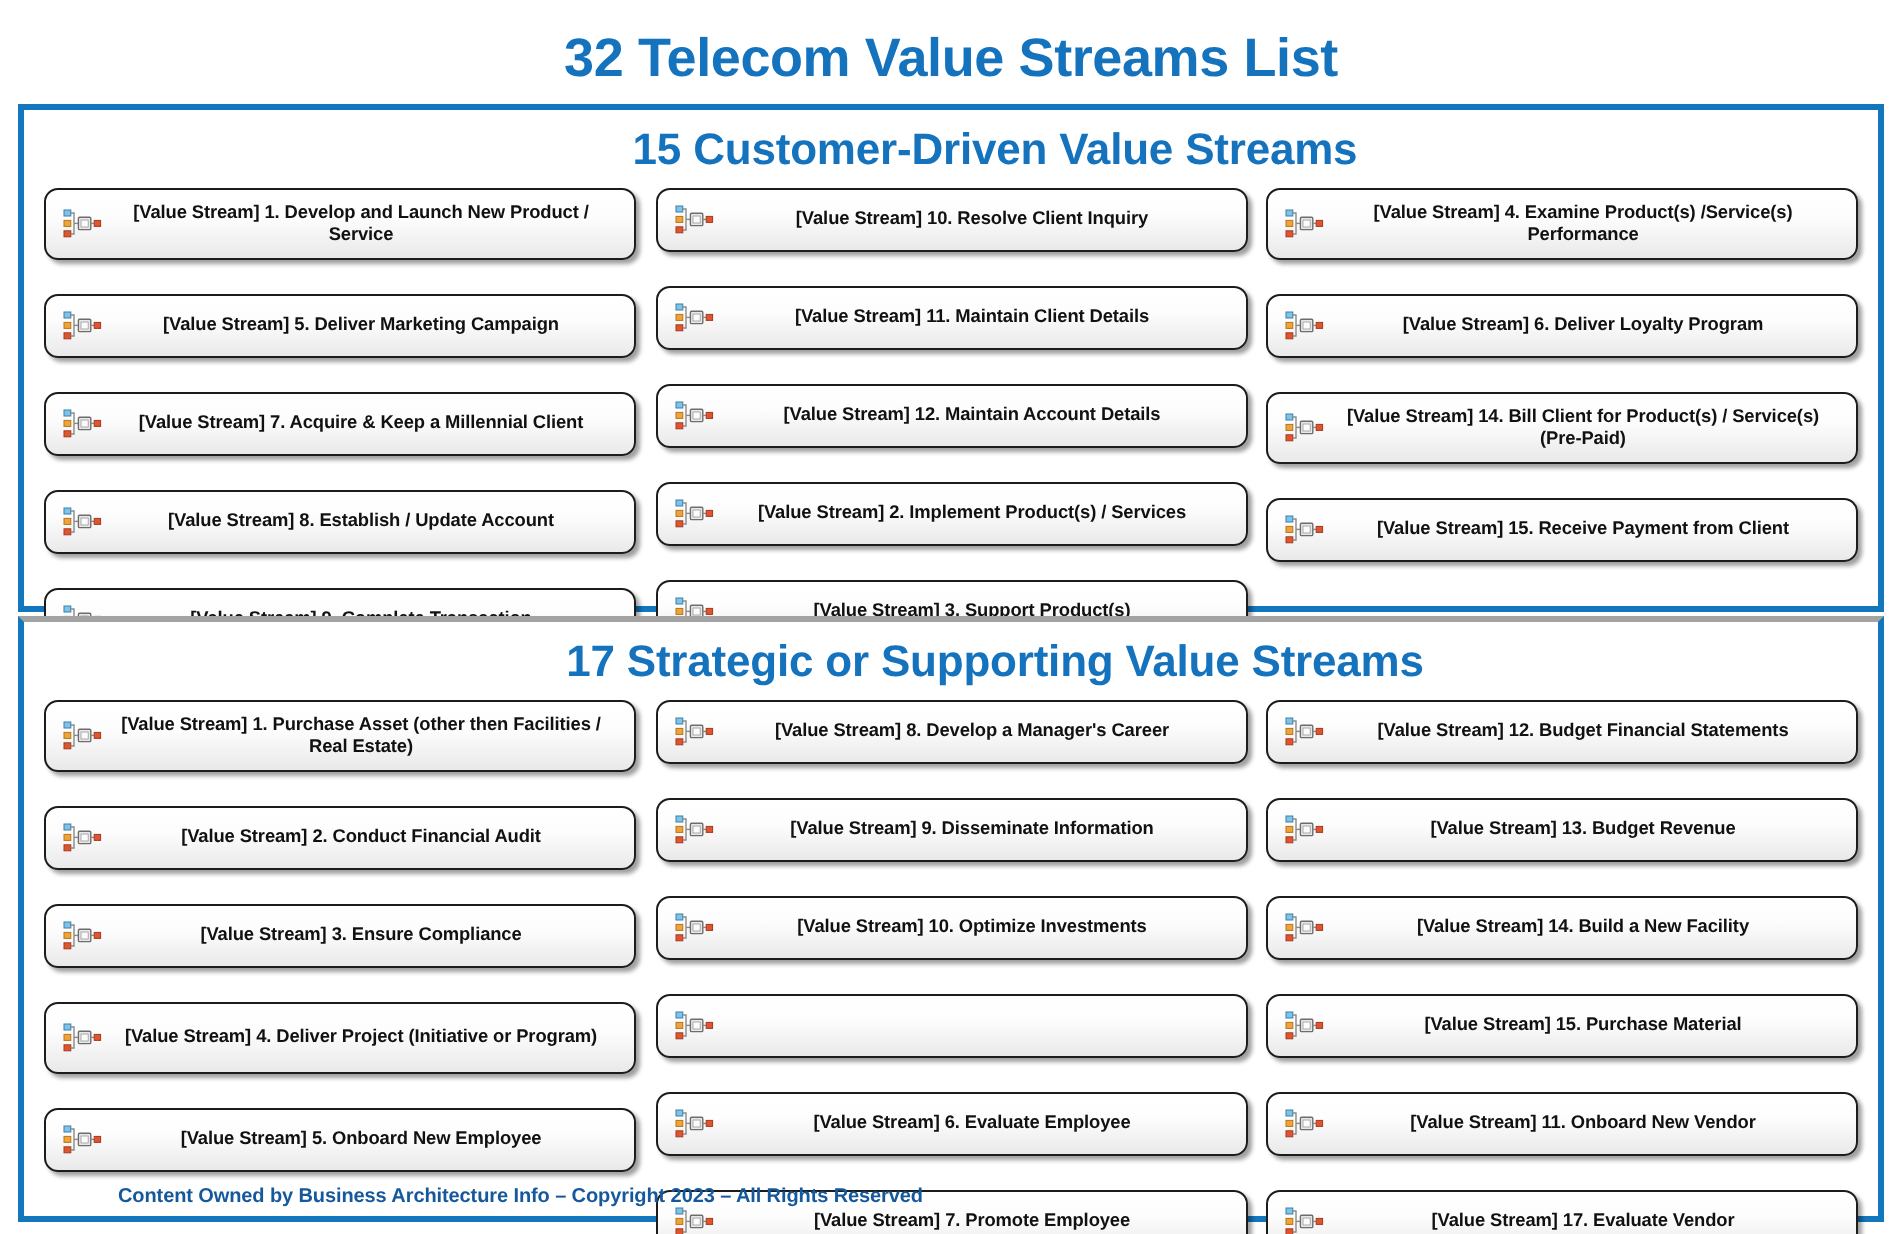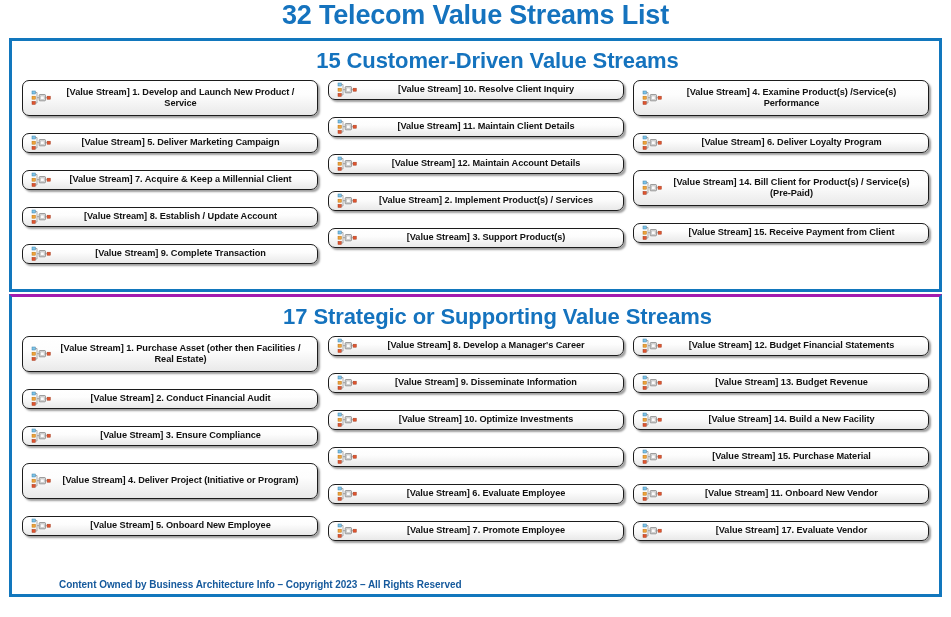--- a/index.html
+++ b/index.html
@@ -24,33 +24,33 @@
   }
 
   
   .main-title {
     text-align: center;
     color: #1573be;
     font-size: 27px;
     font-weight: bold;
     letter-spacing: -0.2px;
     line-height: 1;
-    padding-top: 2px;
+    padding-top: 16px;
     padding-bottom: 9px;
   }
 
   
   .section {
     border: 3px solid #1277bd;
     box-sizing: border-box;
     background: #ffffff;
     position: relative;
   }
   .section-1 { height: 254px; }
-  .section-2 { height: 303px; border-top: 3px solid #a21caf; margin-top: 2px; }
+  .section-2 { height: 303px; border-top: 3px solid #a3a3a3; margin-top: 2px; }
 
   .section-title {
     text-align: center;
     color: #1573be;
     font-size: 22px;
     font-weight: bold;
     letter-spacing: -0.1px;
     line-height: 1;
     padding-top: 9px;
     padding-bottom: 8px;
@@ -76,21 +76,21 @@
     box-sizing: border-box;
     border: 1.4px solid #1c1c1c;
     border-radius: 7px;
     background: linear-gradient(to bottom, #ffffff 0%, #fdfdfd 40%, #e9e9e9 100%);
     box-shadow: 2px 2px 2px rgba(0,0,0,0.38);
     display: flex;
     align-items: center;
     padding: 2px 7px 2px 5px;
     margin-bottom: 17px;
   }
-  .vs-box.h1 { height: 20px; }
+  .vs-box.h1 { height: 32px; }
   .vs-box.h2 { height: 36px; }
 
   .vs-icon {
     flex: 0 0 auto;
     width: 20px;
     height: 16px;
     margin-right: 4px;
     margin-left: 3px;
     display: block;
   }

